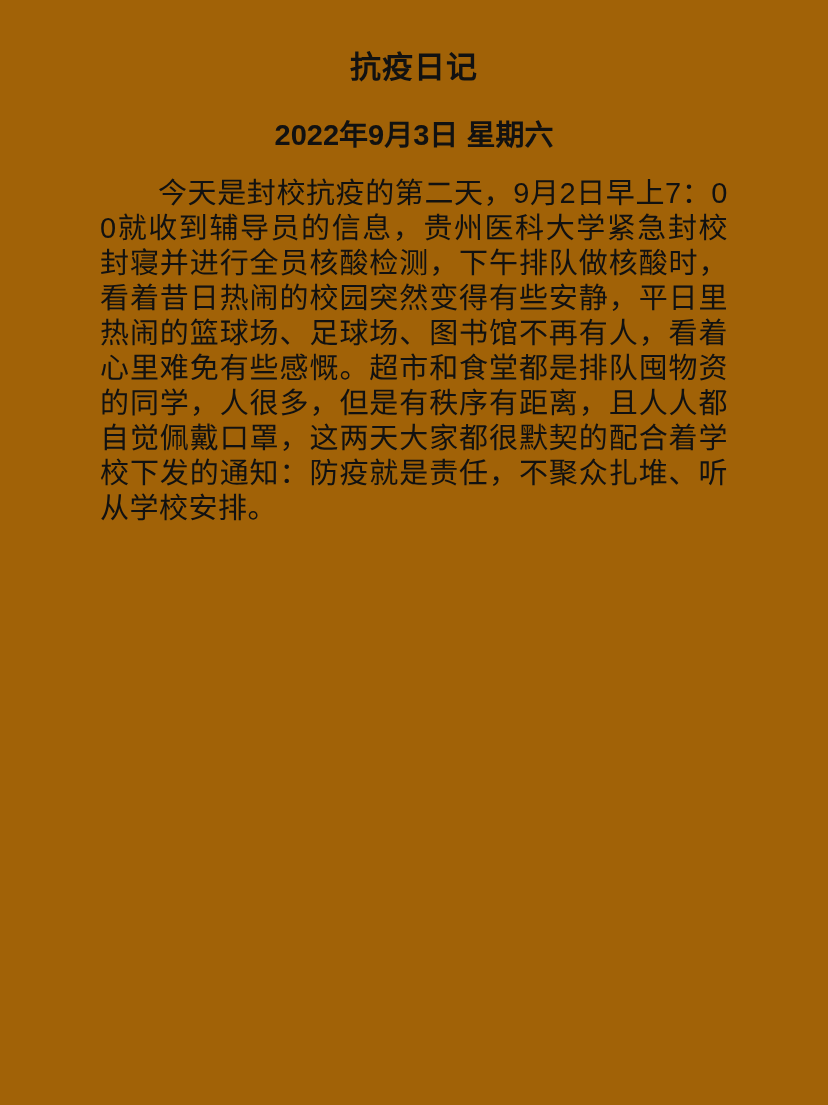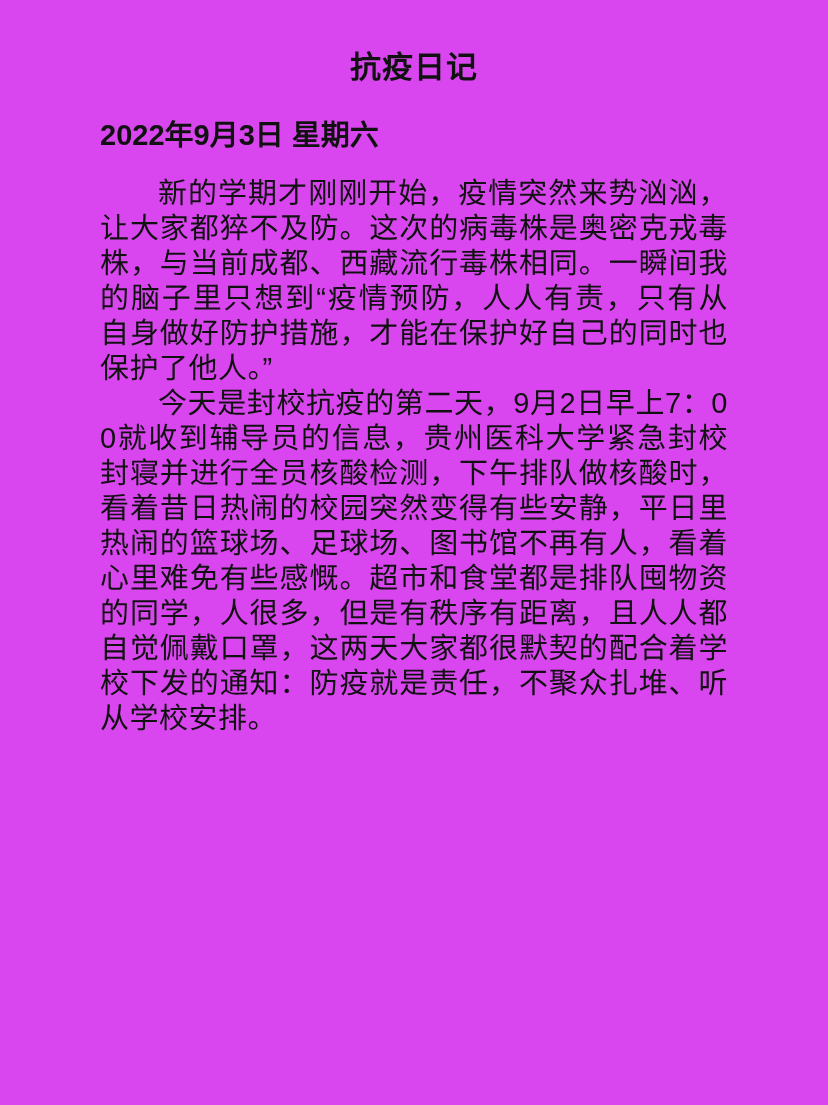--- a/index.html
+++ b/index.html
@@ -12,32 +12,33 @@
     height: 1105px;
     overflow: hidden;
     font-family: "Liberation Sans", "DejaVu Sans", sans-serif;
     color: #111111;
   }
   .page {
     box-sizing: border-box;
     width: 828px;
     height: 1105px;
     padding: 50px 100px 40px 100px;
-    background: #d946ef;
+    background: #a16207;
   }
   .doc-title {
     margin: 0 0 32px 0;
     text-align: center;
     font-size: 31px;
     font-weight: bold;
     line-height: 36px;
     letter-spacing: 1px;
   }
   .doc-date {
     margin: 0 0 24px 0;
+    text-align: center;
     font-size: 29px;
     font-weight: bold;
     line-height: 34px;
   }
   .doc-body p {
     margin: 0;
     font-size: 29px;
     line-height: 35px;
     text-align: justify;
     text-justify: inter-character;
@@ -48,16 +49,15 @@
 </style>
 </head>
 <body>
 
 <div class="page">
   <h1 class="doc-title">抗疫日记</h1>
 
   <h2 class="doc-date">2022年9月3日 星期六</h2>
 
   <div class="doc-body">
-    <p>新的学期才刚刚开始，疫情突然来势汹汹，让大家都猝不及防。这次的病毒株是奥密克戎毒株，与当前成都、西藏流行毒株相同。一瞬间我的脑子里只想到“疫情预防，人人有责，只有从自身做好防护措施，才能在保护好自己的同时也保护了他人。”</p>
     <p>今天是封校抗疫的第二天，9月2日早上7：00就收到辅导员的信息，贵州医科大学紧急封校封寝并进行全员核酸检测，下午排队做核酸时，看着昔日热闹的校园突然变得有些安静，平日里热闹的篮球场、足球场、图书馆不再有人，看着心里难免有些感慨。超市和食堂都是排队囤物资的同学，人很多，但是有秩序有距离，且人人都自觉佩戴口罩，这两天大家都很默契的配合着学校下发的通知：防疫就是责任，不聚众扎堆、听从学校安排。</p>
   </div>
 </div>
 
 </body></html>

